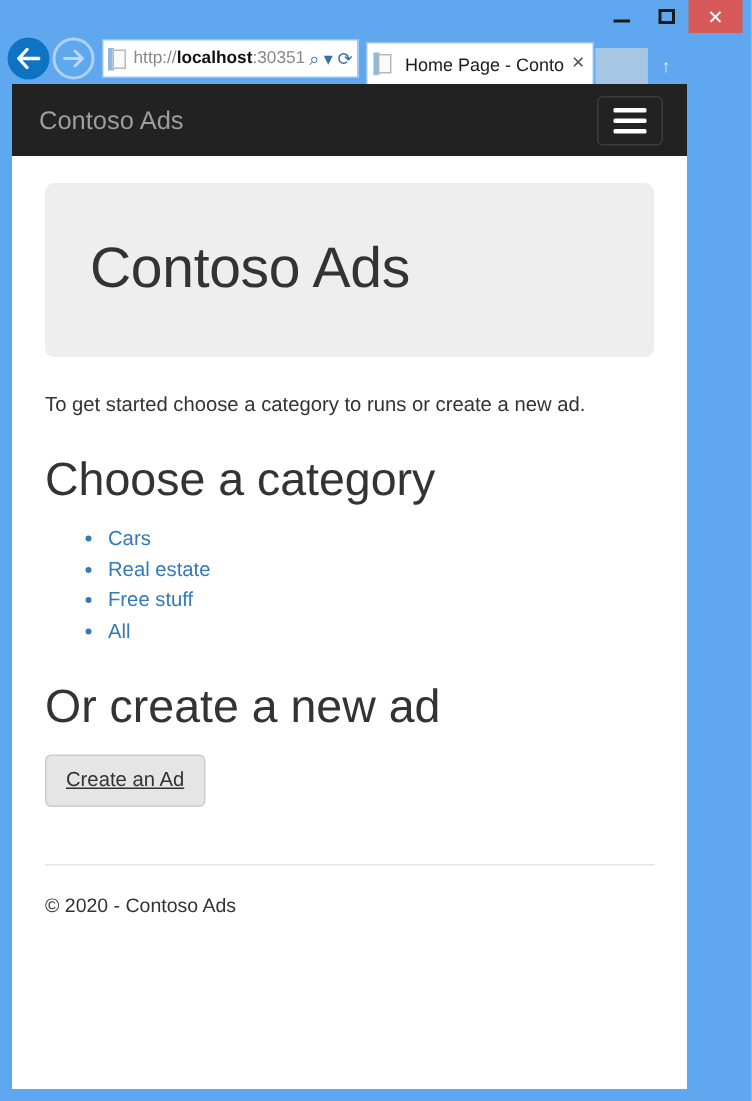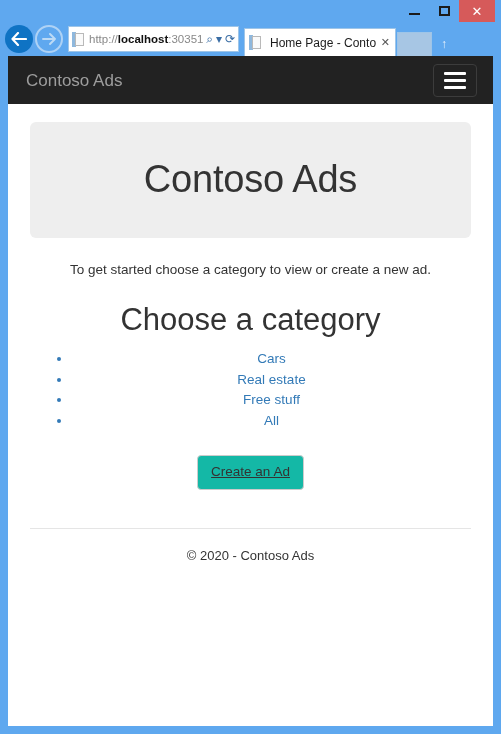--- a/index.html
+++ b/index.html
@@ -199,25 +199,24 @@
     display: flex;
     align-items: center;
     justify-content: center;
     margin-left: 3px;
   }
 
   
   .viewport {
     position: absolute;
     left: 8px; top: 56px;
-    width: 485px;
+    width: 450px;
     height: 670px;
     background: #ffffff;
     overflow: hidden;
-    text-align: center;
   }
 
   
   .navbar {
     height: 48px;
     background: #222222;
     display: flex;
     align-items: center;
     justify-content: space-between;
     padding: 0 16px 0 18px;
@@ -293,21 +292,21 @@
     line-height: 1.52;
     color: #337ab7;
   }
   ul.cat-list li a {
     color: #337ab7;
     text-decoration: none;
   }
 
   .btn-default {
     display: inline-block;
-    background: #14b8a6;
+    background: #e5e5e5;
     border: 1px solid #cccccc;
     border-radius: 4px;
     padding: 7px 13px;
     font-size: 13.5px;
     color: #333333;
     line-height: 1.4;
     margin-top: 2px;
   }
 
   hr.footer-rule {
@@ -394,32 +393,33 @@
       </span>
     </div>
 
     <div class="container">
 
       <div class="jumbotron">
         <h1>Contoso Ads</h1>
       </div>
 
       <div class="body-copy">
-        <p>To get started choose a category to view or create a new ad.</p>
+        <p>To get started choose a category to runs or create a new ad.</p>
       </div>
 
       <h2>Choose a category</h2>
 
       <ul class="cat-list">
         <li><a href="#">Cars</a></li>
         <li><a href="#">Real estate</a></li>
         <li><a href="#">Free stuff</a></li>
         <li><a href="#">All</a></li>
       </ul>
 
+      <h2>Or create a new ad</h2>
 
       <a class="btn-default" href="#">Create an Ad</a>
 
       <hr class="footer-rule">
 
       <div class="footer">
         <p>© 2020 - Contoso Ads</p>
       </div>
 
     </div>

